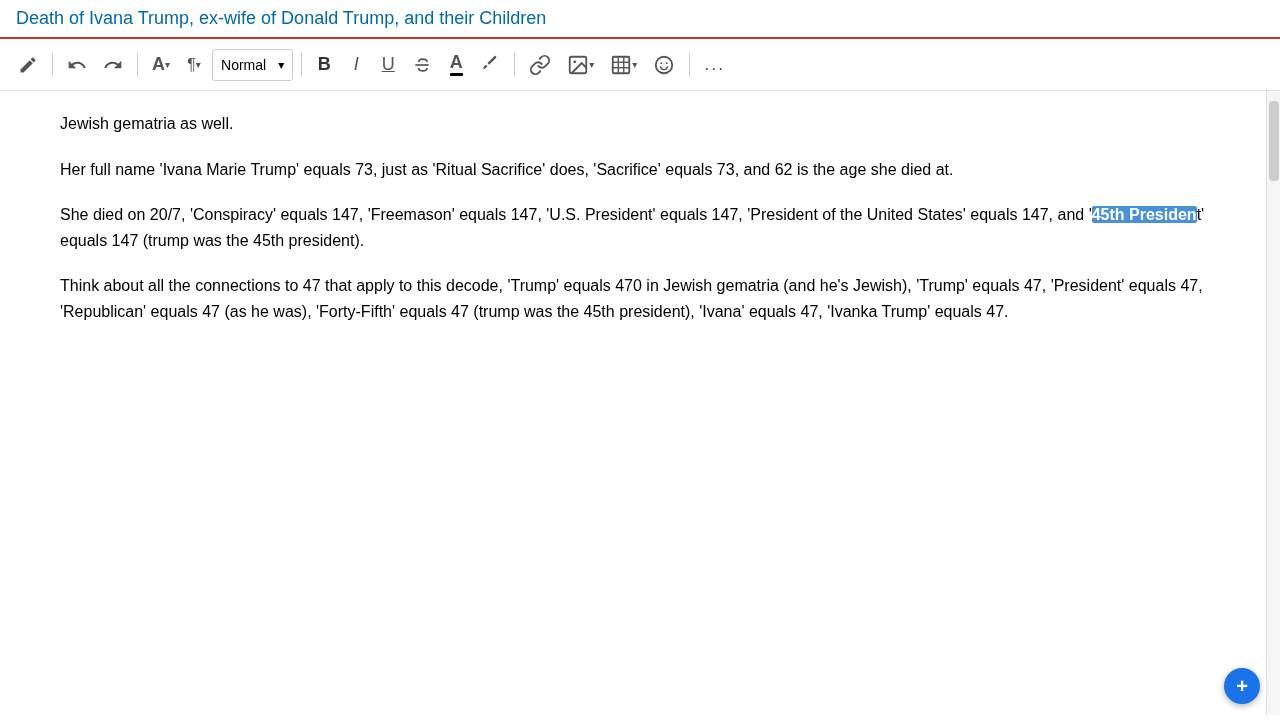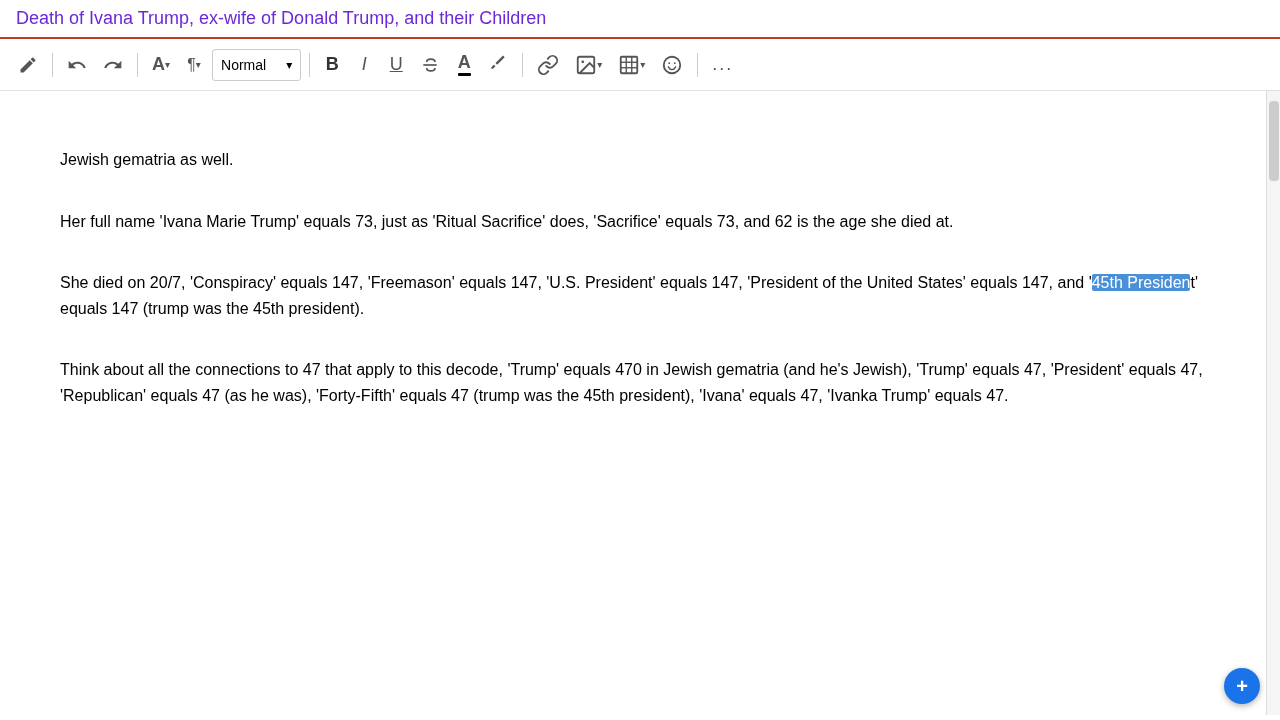--- a/index.html
+++ b/index.html
@@ -14,21 +14,21 @@
 
     
     #title-bar {
       width: 100%;
       padding: 8px 16px;
       border-bottom: 2px solid #c0392b;
       background: #fff;
     }
     #title-bar span {
       font-size: 18px;
-      color: #6d28d9;
+      color: #0369a1;
       font-family: Arial, sans-serif;
     }
 
     
     #toolbar {
       display: flex;
       align-items: center;
       padding: 6px 12px;
       border-bottom: 1px solid #e0e0e0;
       background: #fff;
@@ -59,21 +59,21 @@
     .style-dropdown {
       display: flex;
       align-items: center;
       border: 1px solid #ccc;
       border-radius: 3px;
       padding: 3px 8px;
       font-size: 14px;
       cursor: pointer;
       background: #fff;
       height: 32px;
-      gap: 20px;
+      gap: 12px;
     }
 
     
     #doc-area {
       display: flex;
       width: 100%;
       height: calc(720px - 52px - 44px);
       overflow: hidden;
       position: relative;
     }
@@ -81,26 +81,26 @@
       flex: 1;
       padding: 20px 60px 20px 60px;
       overflow-y: auto;
       font-family: Arial, sans-serif;
       font-size: 16px;
       line-height: 1.6;
       color: #000;
     }
     #doc-content p {
       margin-bottom: 20px;
-      margin-top: 36px;
     }
     .highlighted {
       background-color: #4a90d9;
       color: #fff;
       border-radius: 2px;
+      font-weight: bold;
     }
 
     
     #scrollbar {
       width: 14px;
       background: #f5f5f5;
       border-left: 1px solid #ddd;
       position: relative;
     }
     #scrollbar-thumb {

